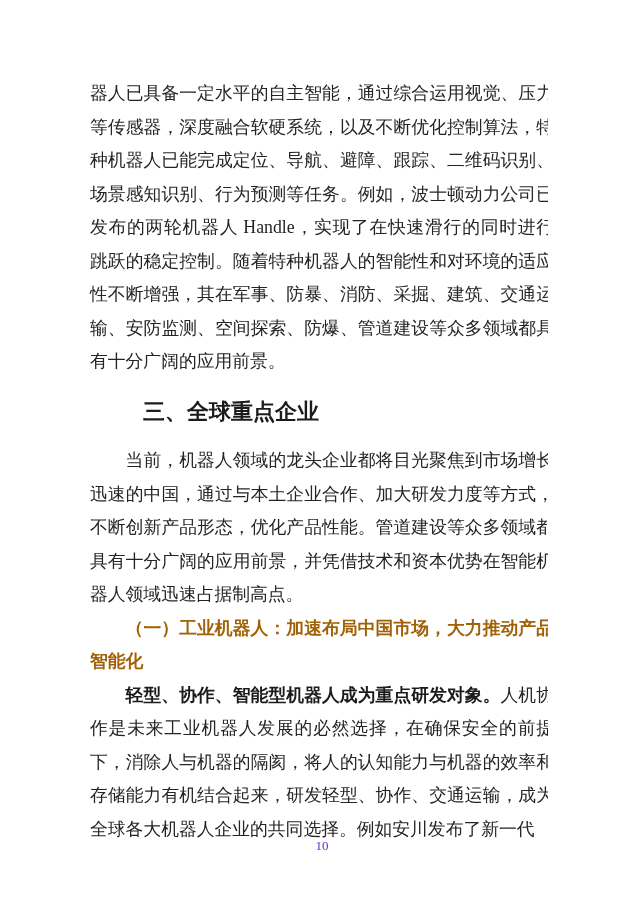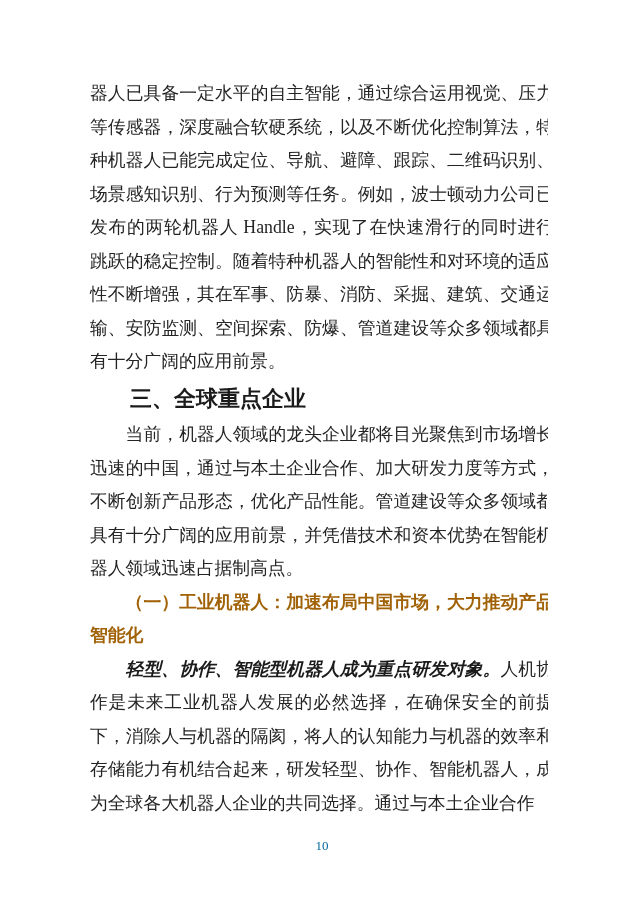--- a/index.html
+++ b/index.html
@@ -28,21 +28,21 @@
     letter-spacing: 0;
   }
   .para {
     margin: 0;
     padding: 0;
   }
   .indent {
     text-indent: 35.6px;
   }
   .heading-section {
-    margin: 3px;
+    margin: 16px;
     padding: 0;
     font-family: "Liberation Sans", "DejaVu Sans", sans-serif;
     font-weight: 700;
     font-size: 22px;
     line-height: 33.5px;
     text-indent: 37px;
     color: #1b1b1b;
     text-align: left;
   }
   .heading-sub {
@@ -50,45 +50,44 @@
     padding: 0;
     font-weight: 700;
     font-size: 17.8px;
     line-height: 33.5px;
     text-indent: 35.6px;
     color: #a16207;
   }
   .lead-bold {
     font-weight: 700;
     color: #1b1b1b;
-    font-style: italic;
   }
   .footer {
     position: absolute;
     top: 838px;
     left: 90px;
     width: 464px;
     text-align: center;
     font-family: "Liberation Serif", "DejaVu Serif", serif;
     font-size: 13px;
-    color: #0369a1;
+    color: #6d28d9;
   }
 </style>
 </head>
 <body>
 
 <div class="page">
   <div class="content">
 
     <p class="para">器人已具备一定水平的自主智能，通过综合运用视觉、压力等传感器，深度融合软硬系统，以及不断优化控制算法，特种机器人已能完成定位、导航、避障、跟踪、二维码识别、场景感知识别、行为预测等任务。例如，波士顿动力公司已发布的两轮机器人 Handle，实现了在快速滑行的同时进行跳跃的稳定控制。随着特种机器人的智能性和对环境的适应性不断增强，其在军事、防暴、消防、采掘、建筑、交通运输、安防监测、空间探索、防爆、管道建设等众多领域都具有十分广阔的应用前景。</p>
 
     <h2 class="heading-section">三、全球重点企业</h2>
 
     <p class="para indent">当前，机器人领域的龙头企业都将目光聚焦到市场增长迅速的中国，通过与本土企业合作、加大研发力度等方式，不断创新产品形态，优化产品性能。管道建设等众多领域都具有十分广阔的应用前景，并凭借技术和资本优势在智能机器人领域迅速占据制高点。</p>
 
     <h3 class="heading-sub">（一）工业机器人：加速布局中国市场，大力推动产品智能化</h3>
 
-    <p class="para indent"><span class="lead-bold">轻型、协作、智能型机器人成为重点研发对象。</span><span>人机协作是未来工业机器人发展的必然选择，在确保安全的前提下，消除人与机器的隔阂，将人的认知能力与机器的效率和存储能力有机结合起来，研发轻型、协作、智能机器人，成为全球各大机器人企业的共同选择。通过与本土企业合作</span></p>
+    <p class="para indent"><span class="lead-bold">轻型、协作、智能型机器人成为重点研发对象。</span><span>人机协作是未来工业机器人发展的必然选择，在确保安全的前提下，消除人与机器的隔阂，将人的认知能力与机器的效率和存储能力有机结合起来，研发轻型、协作、交通运输，成为全球各大机器人企业的共同选择。例如安川发布了新一代</span></p>
 
   </div>
 
   <div class="footer">10</div>
 </div>
 
 </body></html>

